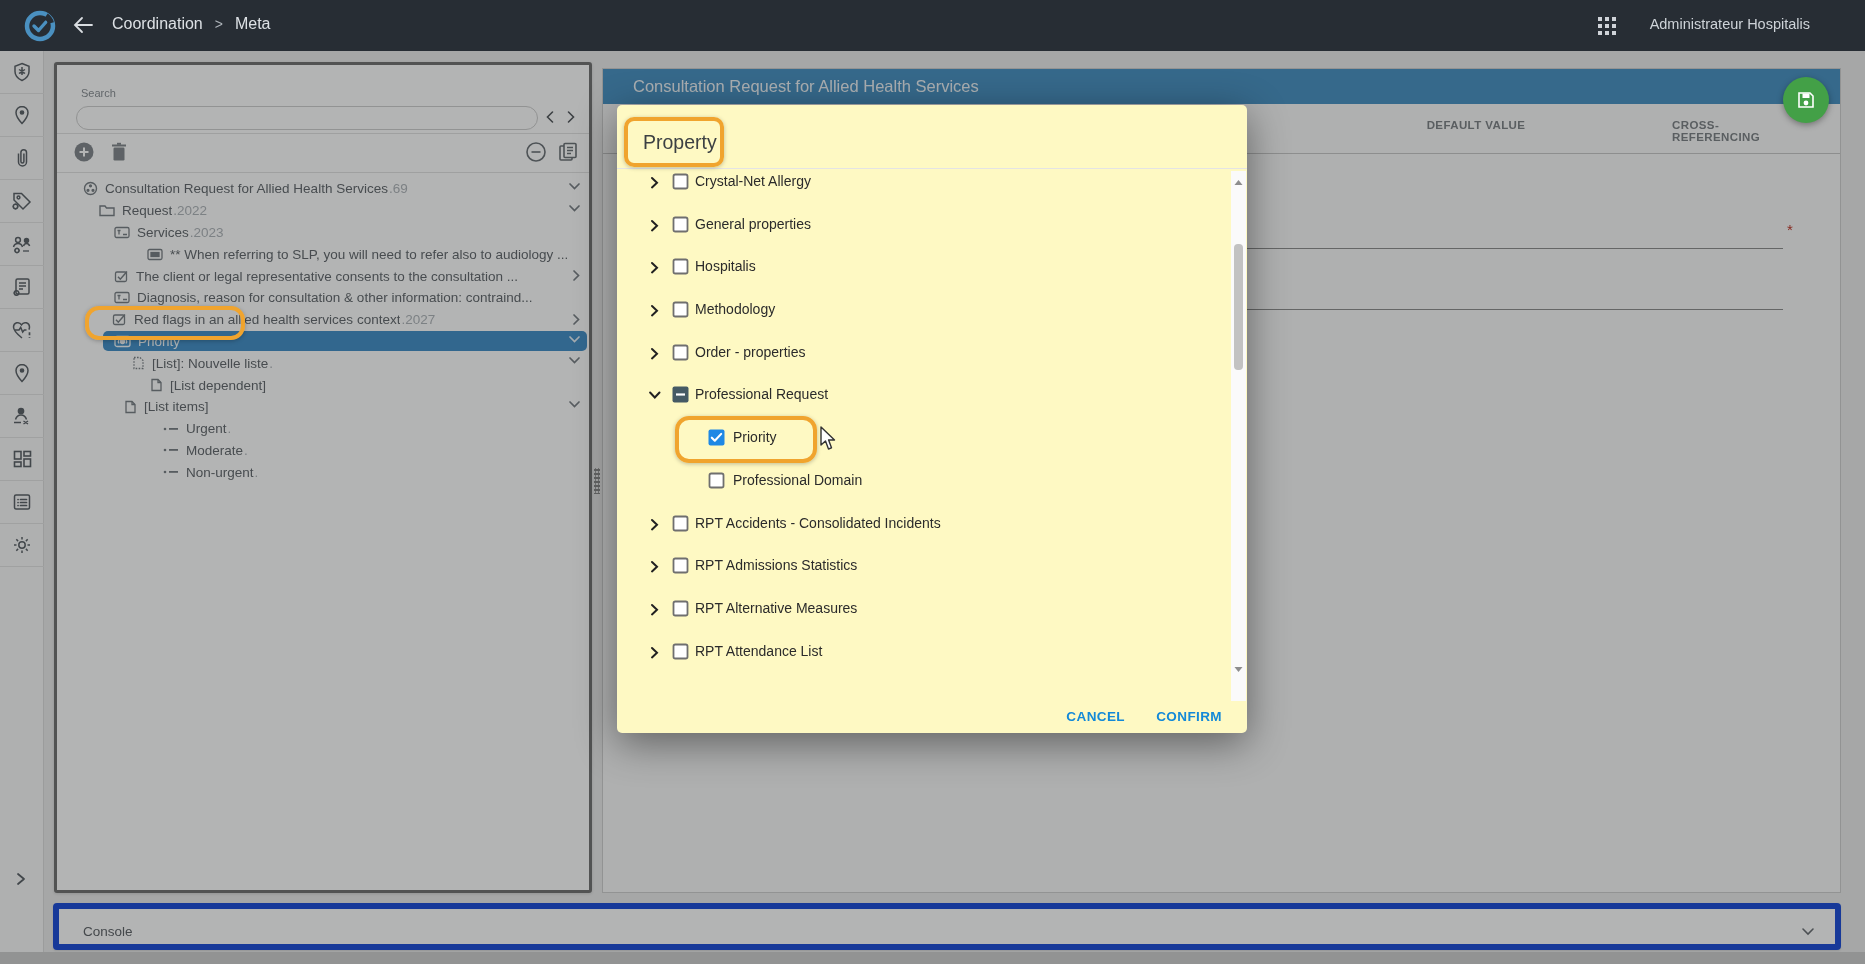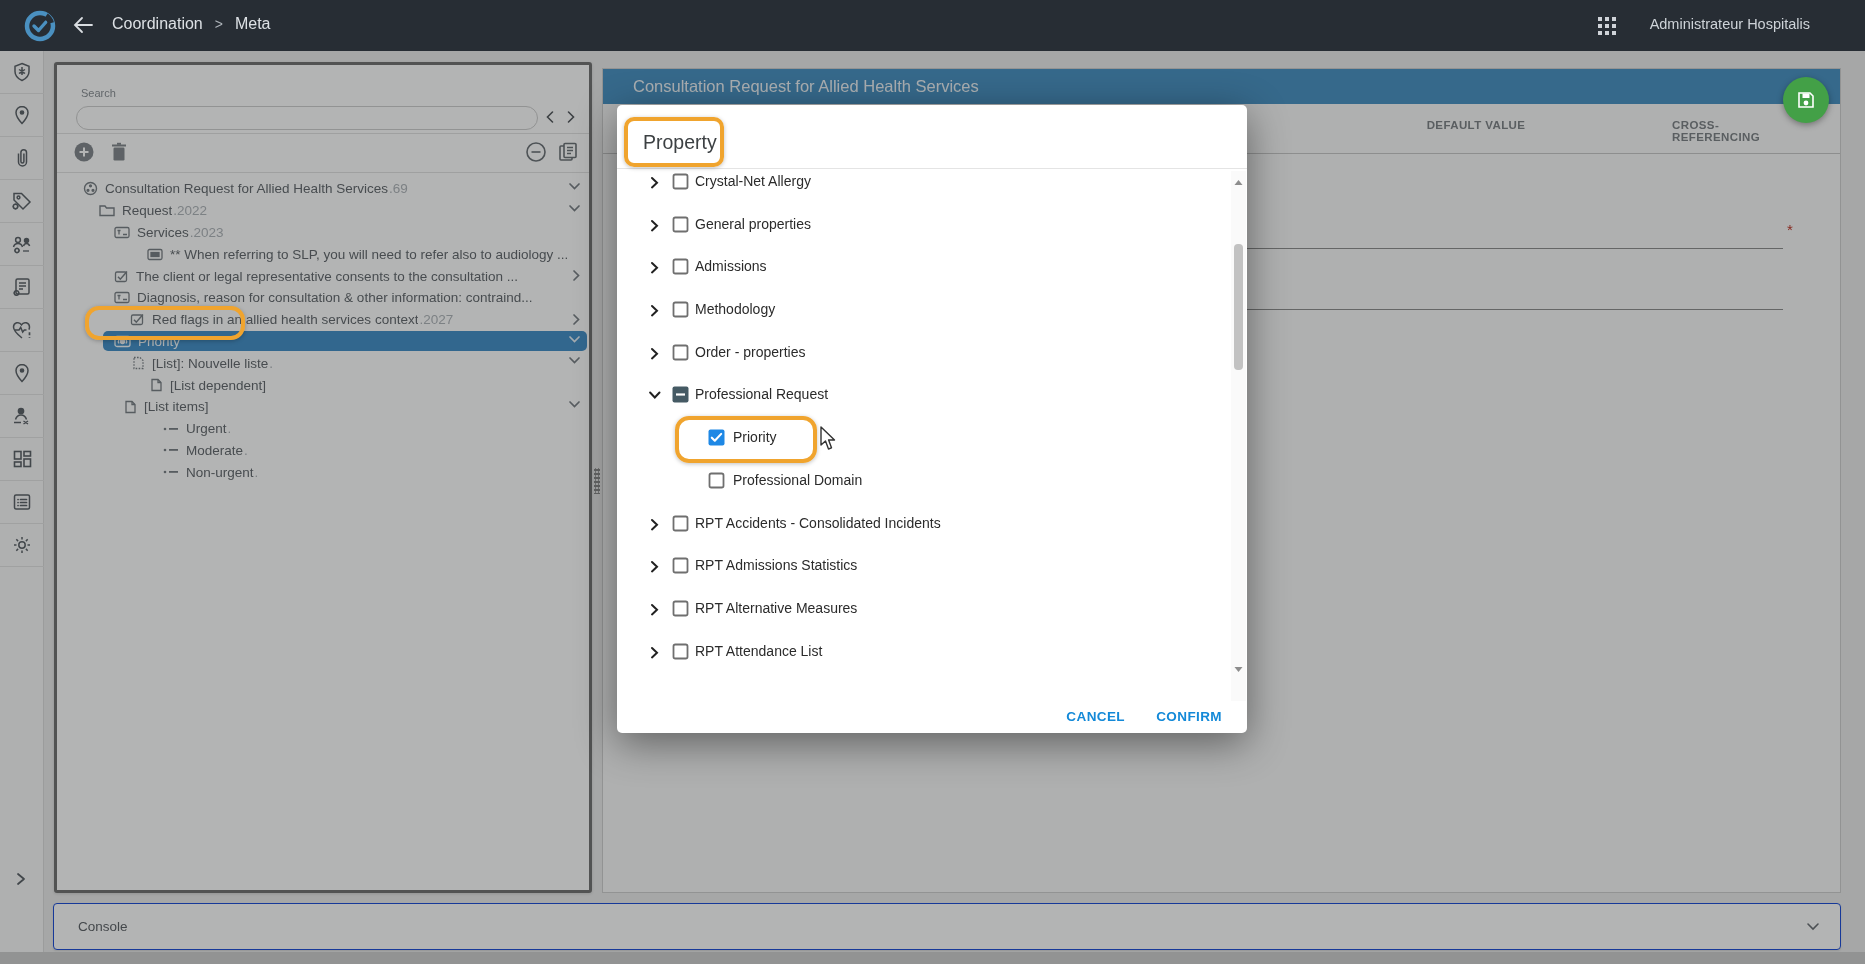--- a/index.html
+++ b/index.html
@@ -71,37 +71,37 @@
   .col-header { position:absolute; top:50px; font-size:11.5px; letter-spacing:0.4px;
     color:#7e8387; font-weight:bold; transform:translateX(-50%); }
   #col-default { left:873px; } #col-cross { left:1125px; }
   #main-header-divider { position:absolute; left:0; top:84px; width:100%; height:1px; background:#c9c9c9; }
   .form-line { position:absolute; left:28px; width:1152px; height:1px; background:#8f8f8f; }
   #form-line-1 { top:179px; } #form-line-2 { top:240px; }
   #required-star { position:absolute; left:1184px; top:152px; color:#c0392b; font-size:15px; }
 
   
   #console-bar { position:absolute; left:53px; top:903px; width:1788px; height:47px;
-    background:#ffffff; border:1px solid #1d4ed8; border-radius:4px;
+    background:#ffffff; border:6px solid #1d4ed8; border-radius:4px;
     box-shadow:0 1px 2px rgba(0,0,0,0.10); }
   #console-label { position:absolute; left:24px; top:15px; font-size:13.5px; color:#5f6368; }
   #console-chevron { position:absolute; right:20px; top:18px; color:#6a6f74; cursor:pointer; }
   #bottom-band { position:absolute; left:0; top:952px; width:1865px; height:12px; background:#cfcfcf; }
 
   
   #dim { position:absolute; left:0; top:51px; width:1865px; height:913px;
     background:rgba(10,12,14,0.31); z-index:40; }
 
   
   #fab-save { position:absolute; left:1783px; top:77px; width:46px; height:46px; border-radius:50%;
     background:#43a047; z-index:46; display:flex; align-items:center; justify-content:center;
     box-shadow:0 2px 6px rgba(0,0,0,0.35); cursor:pointer; }
 
   
-  #modal { position:absolute; left:617px; top:105px; width:630px; height:628px; background:#ffffff;
+  #modal { position:absolute; left:617px; top:105px; width:630px; height:628px; background:#fef9c3;
     border-radius:5px; box-shadow:0 10px 40px rgba(0,0,0,0.45); z-index:50; }
   #modal-title { position:absolute; left:26px; top:26px; font-size:19.5px; color:#3c4043; }
   #modal-divider { position:absolute; left:0; top:63px; width:100%; height:1px; background:#e4e4e4; }
   .mrow { position:absolute; left:0; width:600px; height:26px; display:flex; align-items:center;
     font-size:14px; color:#2b2b2b; }
   .mrow .mchev { position:absolute; left:33px; top:7px; color:#212121; cursor:pointer; }
   .mrow .mchev.expanded svg { transform:rotate(90deg); }
   .mrow .mcheck { position:absolute; left:55px; top:4px; cursor:pointer; }
   .mrow.child .mcheck { left:91px; }
   .mrow .mlabel { position:absolute; left:78px; top:4px; cursor:pointer; }
@@ -402,21 +402,21 @@
         <span class="ticon">
           <svg width="16" height="13" viewBox="0 0 16 13" fill="none" stroke="currentColor" stroke-width="1.3">
           <rect x="1" y="1.5" width="14" height="10" rx="1.5"></rect>
               <path d="M3.5 4.5h3 M5 4.5v4 M9 8.5h4"></path>
             </svg>
           </span>
         <span class="tlabel">Diagnosis, reason for consultation &amp; other information: contraind...</span>
           <span class="tsuffix"></span>
       </div>
 
-      <div class="trow" style="padding-left:73px">
+      <div class="trow" style="padding-left:55px">
         <span class="ticon">
           <svg width="15" height="13" viewBox="0 0 15 13" fill="none" stroke="currentColor" stroke-width="1.3">
           <rect x="1.5" y="2" width="11" height="9.5" rx="1.5"></rect>
               <path d="M4 6.8l2.3 2.4L13 1.5" stroke-width="1.5"></path>
             </svg>
           </span>
         <span class="tlabel">Red flags in an allied health services context</span>
           <span class="tsuffix">.2027</span>
         <span class="trchev">
           <svg width="9" height="13" viewBox="0 0 9 13">
@@ -595,21 +595,21 @@
       <span class="mchev">
           <svg width="10" height="13" viewBox="0 0 10 13">
             <path d="M2 2l5 4.7L2 11.4" fill="none" stroke="currentColor" stroke-width="2" stroke-linecap="round"></path>
           </svg>
         </span>
       <span class="mcheck">
           <svg width="17" height="17" viewBox="0 0 17 17">
             <rect x="1.5" y="1.5" width="14" height="14" rx="1.8" fill="#fff" stroke="#6f6f6f" stroke-width="1.8"></rect>
           </svg>
         </span>
-      <span class="mlabel">Admissions</span>
+      <span class="mlabel">Hospitalis</span>
     </div>
 
     <div class="mrow" style="top:192px">
       <span class="mchev">
           <svg width="10" height="13" viewBox="0 0 10 13">
             <path d="M2 2l5 4.7L2 11.4" fill="none" stroke="currentColor" stroke-width="2" stroke-linecap="round"></path>
           </svg>
         </span>
       <span class="mcheck">
           <svg width="17" height="17" viewBox="0 0 17 17">

